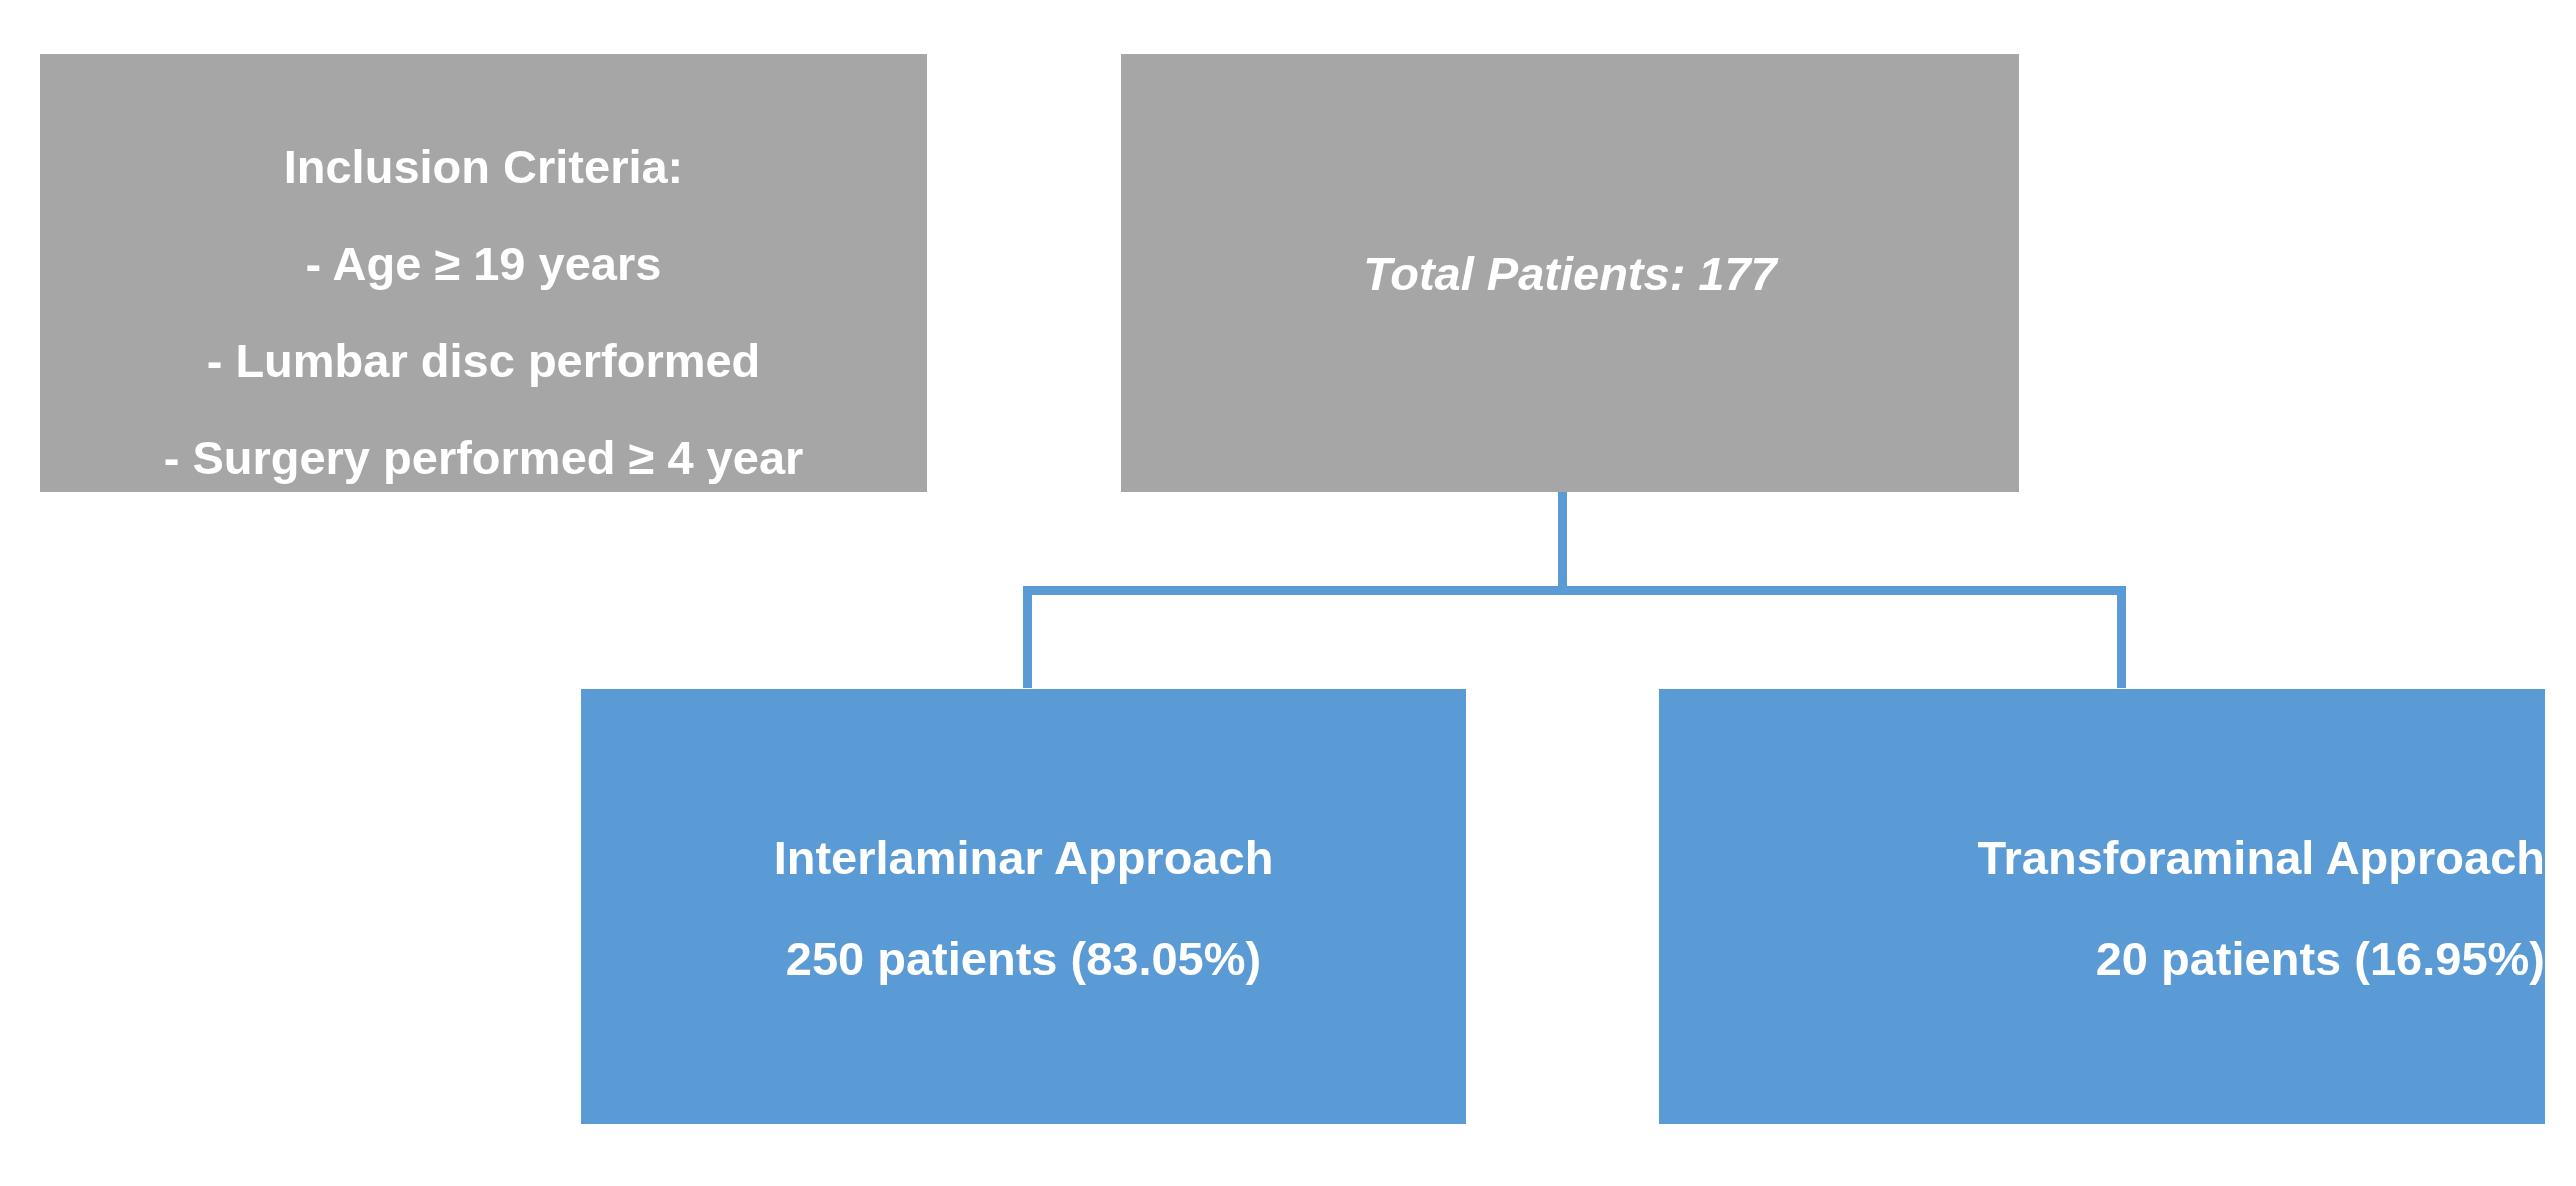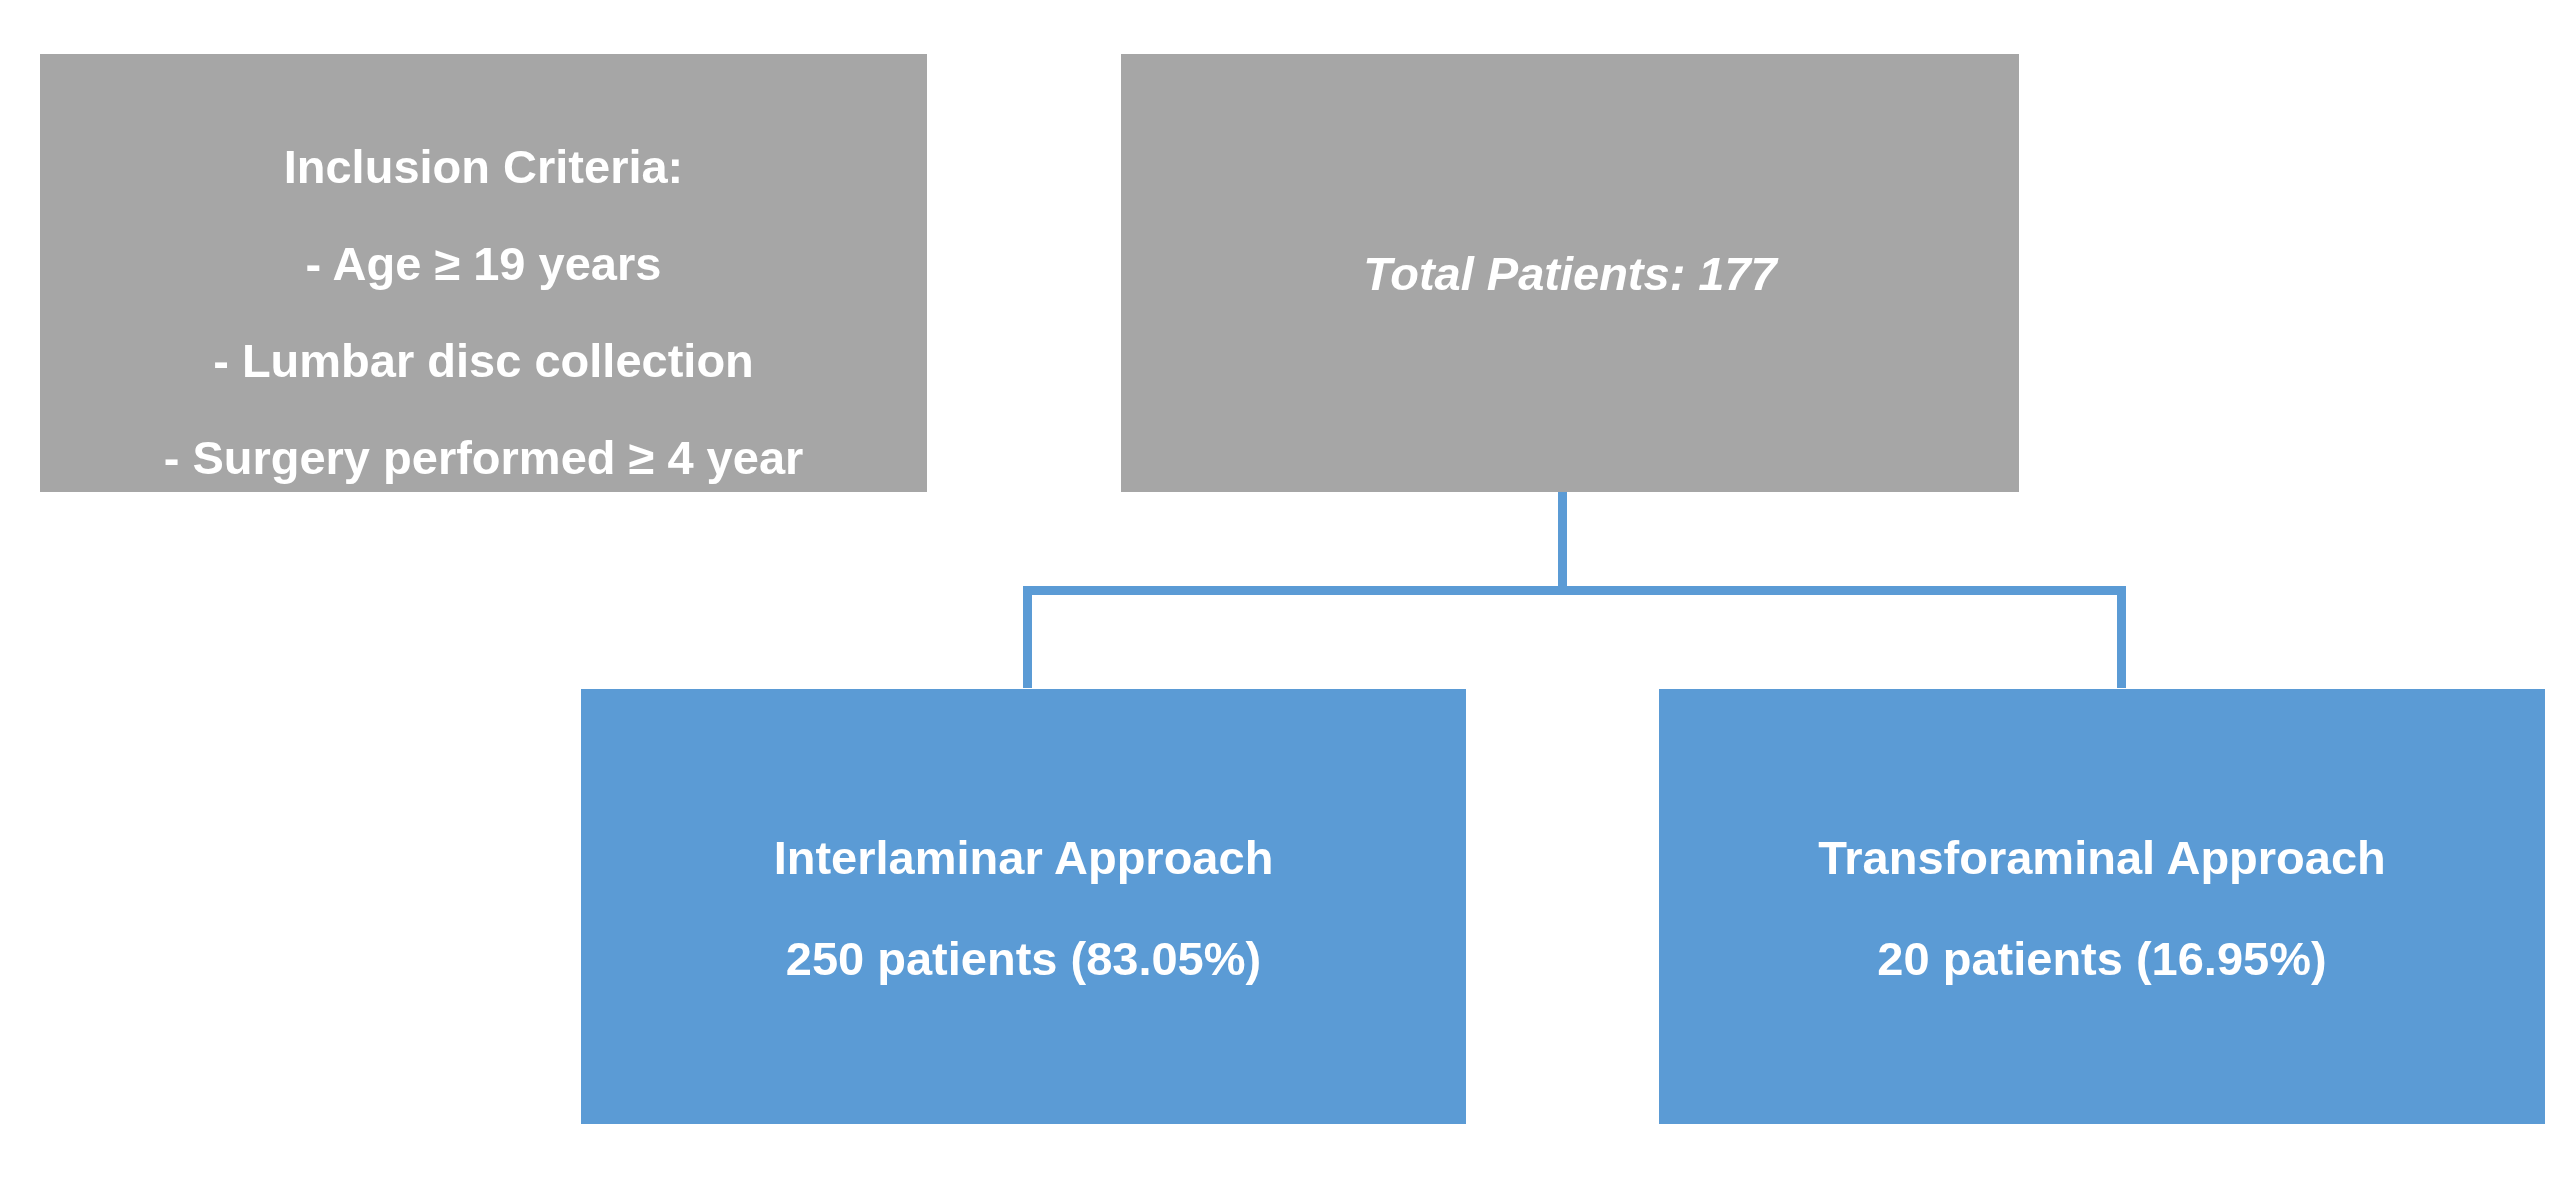--- a/index.html
+++ b/index.html
@@ -53,41 +53,41 @@
     font-style: italic;
   }
   .total-box p { margin: 0; line-height: 57px; }
 
   .branch-box {
     top: 689px;
     width: 885px; height: 435px;
     padding-top: 140px;
   }
   .branch-box.left  { left: 581px; }
-  .branch-box.right { left: 1659px; width: 886px; }
+  .branch-box.right { left: 1659px; width: 886px; text-align: right; }
   .branch-box p { margin: 0 0 44px 0; line-height: 57px; }
 
   .connector {
     position: absolute;
     background: var(--connector);
   }
   .connector.stem       { left: 1558px; top: 492px; width: 8.5px;    height: 102px; }
   .connector.horizontal { left: 1023px; top: 586px; width: 1102px; height: 8.5px;   }
   .connector.drop-left  { left: 1023px; top: 586px; width: 8.5px;    height: 102px; }
   .connector.drop-right { left: 2117px; top: 586px; width: 8.5px;    height: 102px; }
 </style>
 </head>
 <body>
 
 <div class="canvas">
 
   <div class="box gray inclusion-box">
     <p>Inclusion Criteria:</p>
     <p>- Age ≥ 19 years</p>
-    <p>- Lumbar disc collection</p>
+    <p>- Lumbar disc performed</p>
     <p>- Surgery performed ≥ 4 year before data collection</p>
   </div>
 
   <div class="box gray total-box">
     <p>Total Patients: 177</p>
   </div>
 
   <div class="connector stem"></div>
   <div class="connector horizontal"></div>
   <div class="connector drop-left"></div>

